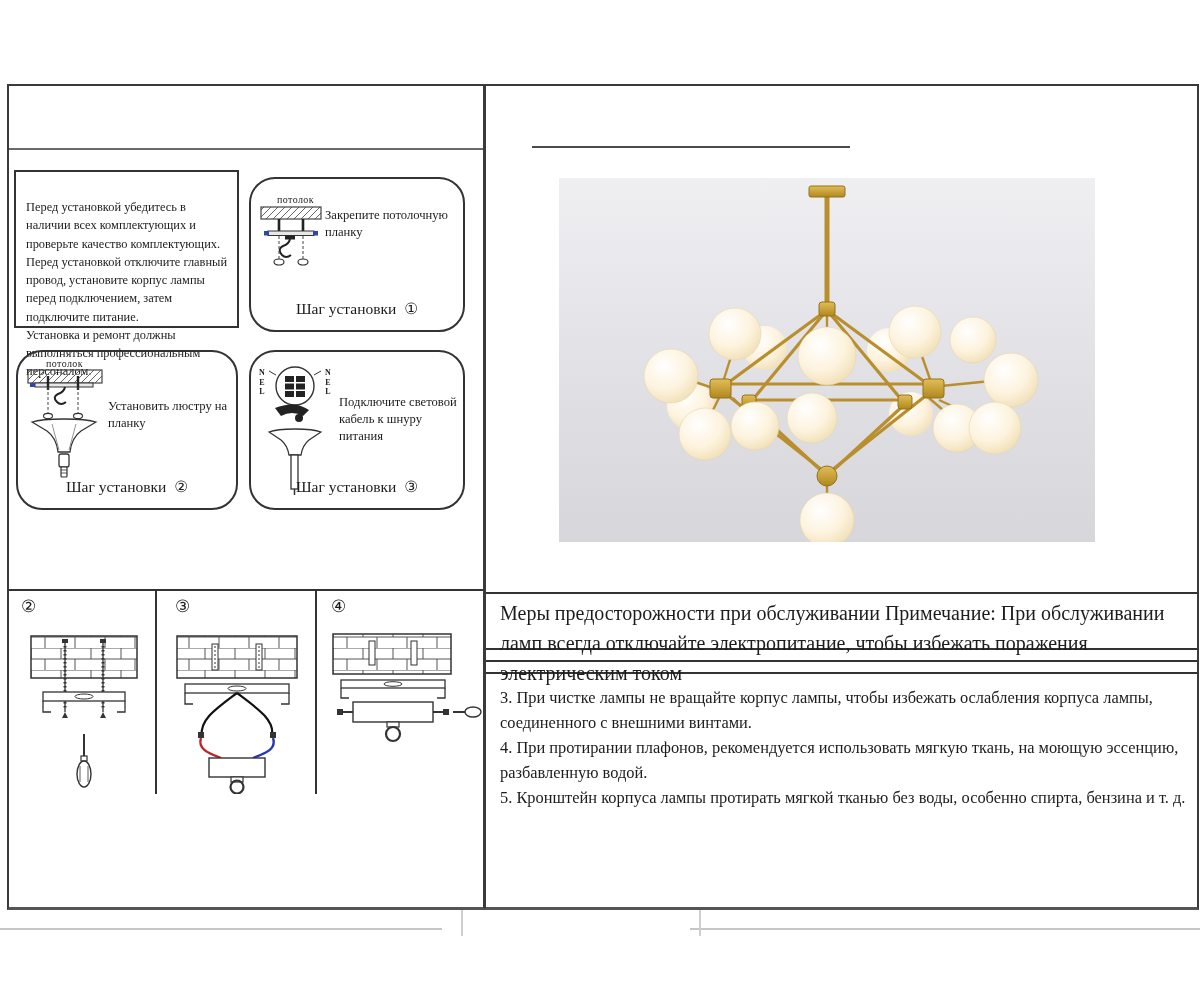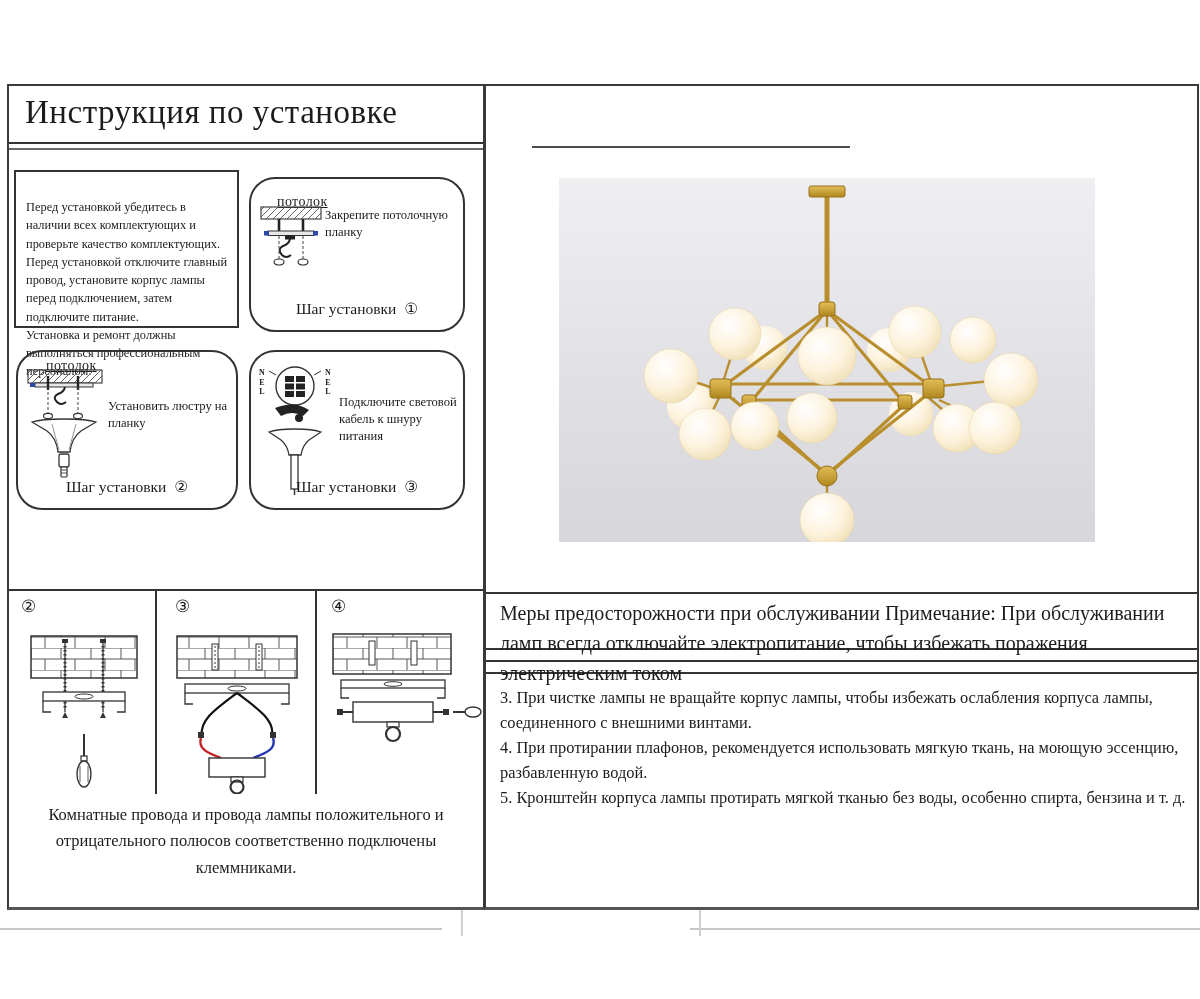--- a/index.html
+++ b/index.html
@@ -9,21 +9,21 @@
   .sheet{position:absolute;background:#fff;border:2px solid #3a3a3a;border-bottom:3px solid #555;}
   
   .title-bar{position:absolute;left:0;top:0;right:0;height:56px;border-bottom:2px solid #333;}
   .title-bar h1{margin:0;padding:8px 0 0 16px;font-size:33px;font-weight:400;letter-spacing:.5px;}
   .rule2{position:absolute;left:0;right:0;top:62px;border-top:2px solid #6a6a6a;}
   .warn-box{position:absolute;left:5px;top:84px;width:225px;height:158px;border:2px solid #333;
             padding:8px 6px 0 10px;box-sizing:border-box;font-size:12.4px;line-height:1.47;white-space:pre-line;}
   .step-box{position:absolute;border:2px solid #333;border-radius:26px;box-sizing:border-box;}
   .step-cap{position:absolute;font-size:12.6px;line-height:1.35;}
   .step-lbl{position:absolute;left:0;right:0;bottom:12px;text-align:center;font-size:15.5px;}
-  .tiny-lbl{position:absolute;font-size:14px;letter-spacing:.4px;text-decoration:underline;}
+  .tiny-lbl{position:absolute;font-size:10px;letter-spacing:.4px;}
   .nel{position:absolute;font-size:8px;font-weight:bold;line-height:9.5px;text-align:center;}
   .sec-line{position:absolute;left:0;right:0;top:503px;border-top:2px solid #333;}
   .vdiv{position:absolute;top:503px;height:205px;border-left:2px solid #333;}
   .panel-num{position:absolute;top:510px;font-size:17px;}
   .footer-note{position:absolute;left:28px;right:28px;top:716px;text-align:center;
                font-size:16.5px;line-height:1.6;}
   
   .model-h{position:absolute;left:44px;top:4px;font-size:38px;font-weight:400;}
   .model-u{position:absolute;left:46px;top:60px;width:318px;height:2px;background:#4c4c4c;}
   .photo{position:absolute;left:73px;top:92px;width:536px;height:364px;
@@ -38,23 +38,20 @@
   .gray-tick{position:absolute;width:2px;background:#cfcfcf;}
   svg{display:block;}
 </style>
 </head>
 <body>
 
 <div class="page">
 
   <div class="sheet" style="left:7px;top:84px;width:474px;height:821px;">
 
-    <div class="title-bar">
-      <h1>Инструкция по установке</h1>
-    </div>
     <div class="rule2"></div>
 
     <div class="warn-box">
       <span>Перед установкой убедитесь в наличии всех комплектующих и проверьте качество комплектующих.
 Перед установкой отключите главный провод, установите корпус лампы перед подключением, затем подключите питание.
 Установка и ремонт должны выполняться профессиональным персоналом.</span>
     </div>
 
     <div class="step-box" style="left:240px;top:91px;width:216px;height:155px;">
       <span class="tiny-lbl" style="left:26px;top:15px;">потолок</span>
@@ -209,21 +206,20 @@
       <rect x="12" y="83" width="6" height="6" fill="#333"></rect>
         <line x1="18" y1="86" x2="28" y2="86" stroke="#333" stroke-width="2"></line>
       <rect x="118" y="83" width="6" height="6" fill="#333"></rect>
         <line x1="108" y1="86" x2="118" y2="86" stroke="#333" stroke-width="2"></line>
       <rect x="62" y="96" width="12" height="5" fill="#fff" stroke="#333" stroke-width="1.2"></rect>
       <circle cx="68" cy="108" r="7" fill="none" stroke="#333" stroke-width="2.2"></circle>
       <line x1="128" y1="86" x2="140" y2="86" stroke="#333" stroke-width="2"></line>
       <ellipse cx="148" cy="86" rx="8" ry="5" fill="#fff" stroke="#333" stroke-width="1.4"></ellipse>
     </svg>
 
-    <div class="footer-note">Комнатные провода и провода лампы положительного и отрицательного полюсов соответственно подключены клеммниками.</div>
   </div>
 
   <div class="sheet" style="left:484px;top:84px;width:711px;height:821px;">
 
     <div class="model-u"></div>
 
     <div class="photo">
       <svg width="536" height="364" viewBox="0 0 536 364">
         <defs>
           <radialGradient id="glb" cx="0.38" cy="0.32" r="0.78">

